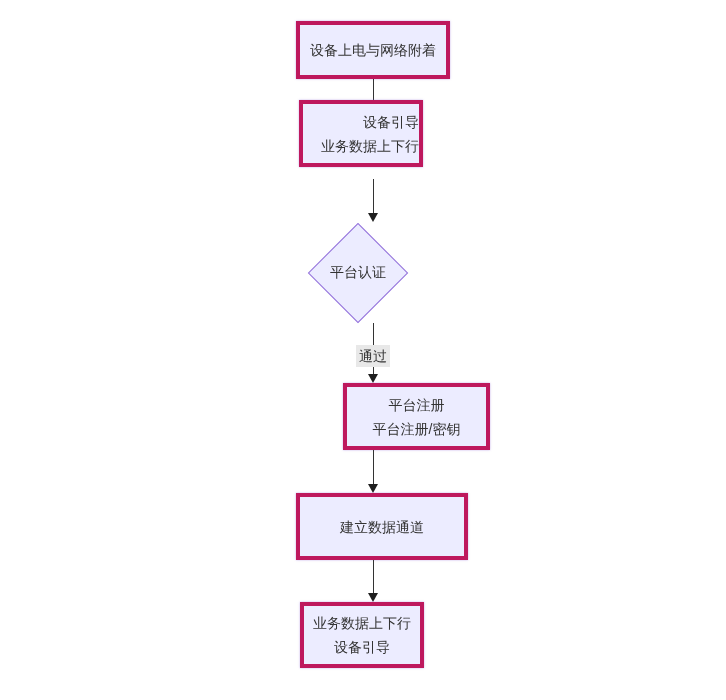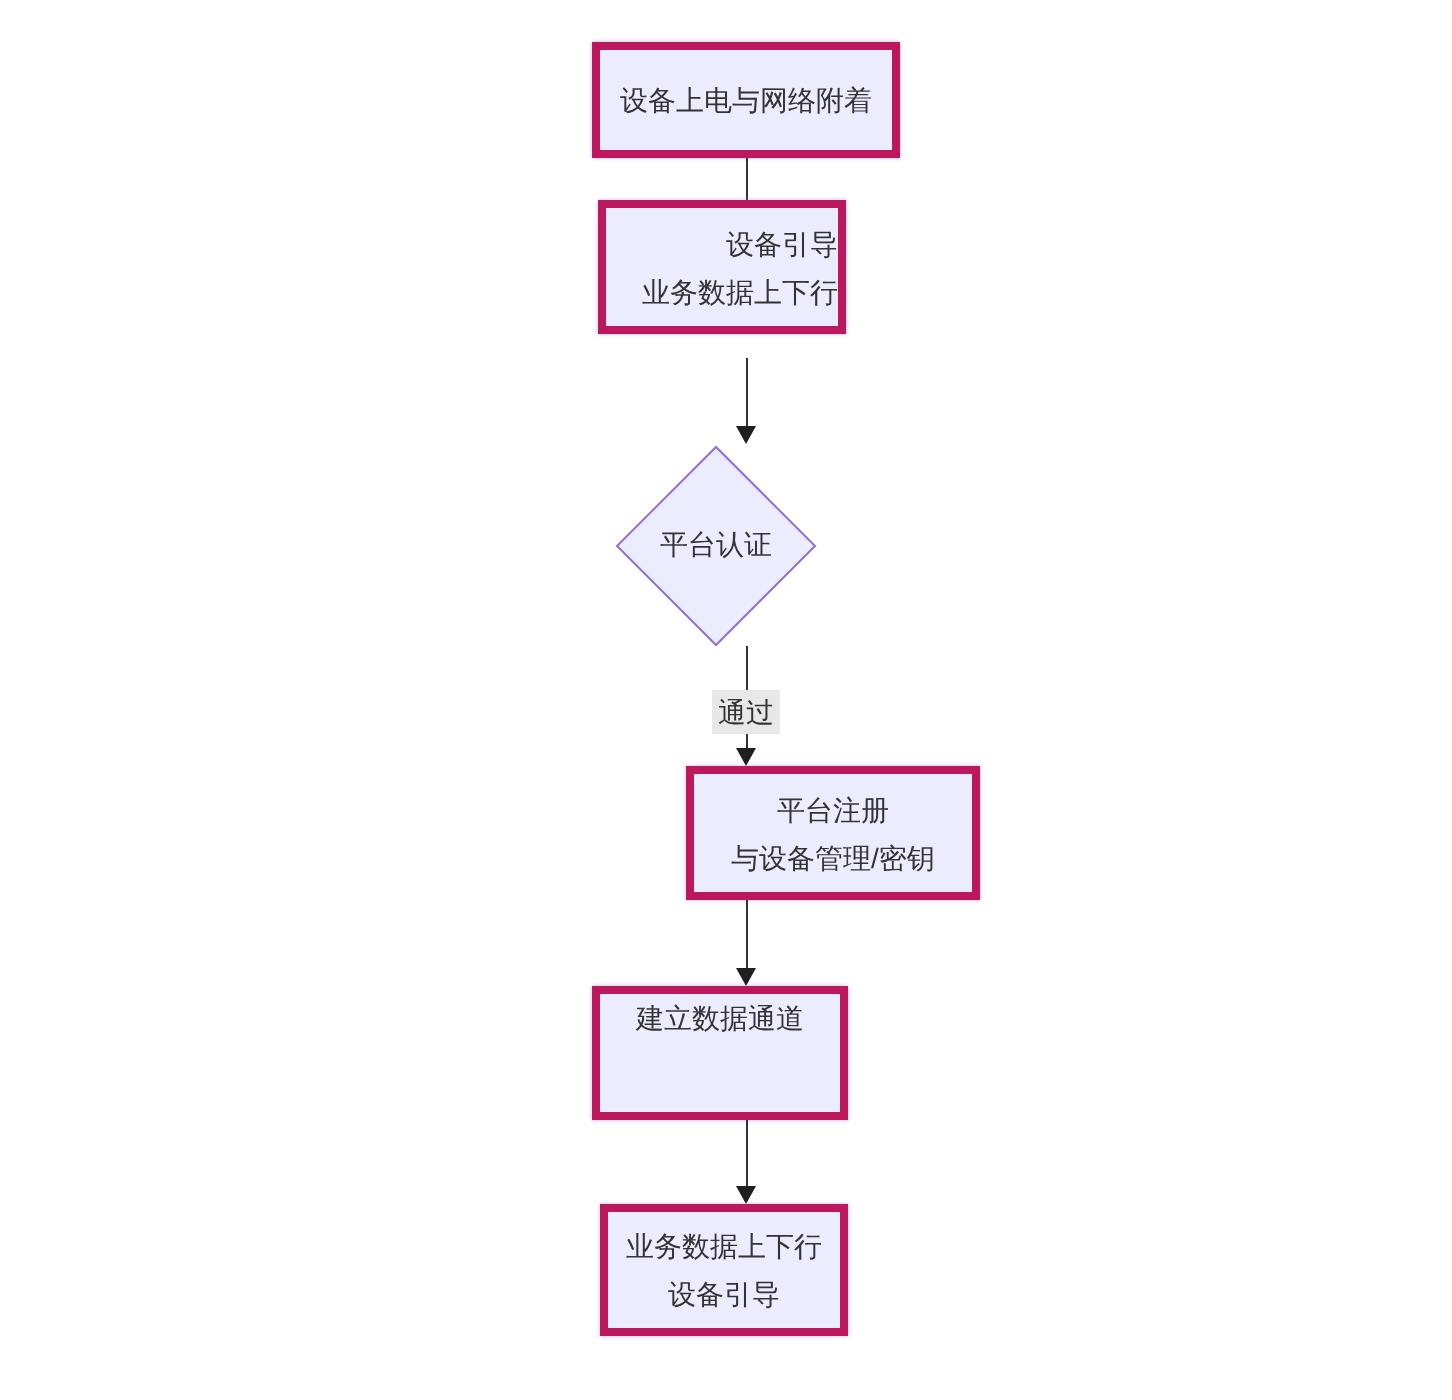--- a/index.html
+++ b/index.html
@@ -120,29 +120,29 @@
   </div>
 
   <div class="edge" style="left:373px; top:323px; height:60px;">
     <span class="edge-line"></span>
     <span class="arrowhead"></span>
   </div>
   <div class="edge-label" style="left:373px; top:345px;">通过</div>
 
   <div class="node-rect" style="left:295px; top:383px; width:147px; height:67px;margin-left:48px;">
     <span class="node-line">平台注册</span>
-    <span class="node-line">与设备管理/密钥</span>
+    <span class="node-line">平台注册/密钥</span>
   </div>
 
   <div class="edge" style="left:373px; top:450px; height:43px;">
     <span class="edge-line"></span>
     <span class="arrowhead"></span>
   </div>
 
-  <div class="node-rect" style="left:296px; top:493px; width:128px; height:67px;justify-content:space-between;">
+  <div class="node-rect" style="left:296px; top:493px; width:172px; height:67px;">
     <span class="node-line">建立数据通道</span>
   </div>
 
   <div class="edge" style="left:373px; top:560px; height:42px;">
     <span class="edge-line"></span>
     <span class="arrowhead"></span>
   </div>
 
   <div class="node-rect" style="left:300px; top:602px; width:124px; height:66px;">
     <span class="node-line">业务数据上下行</span>

